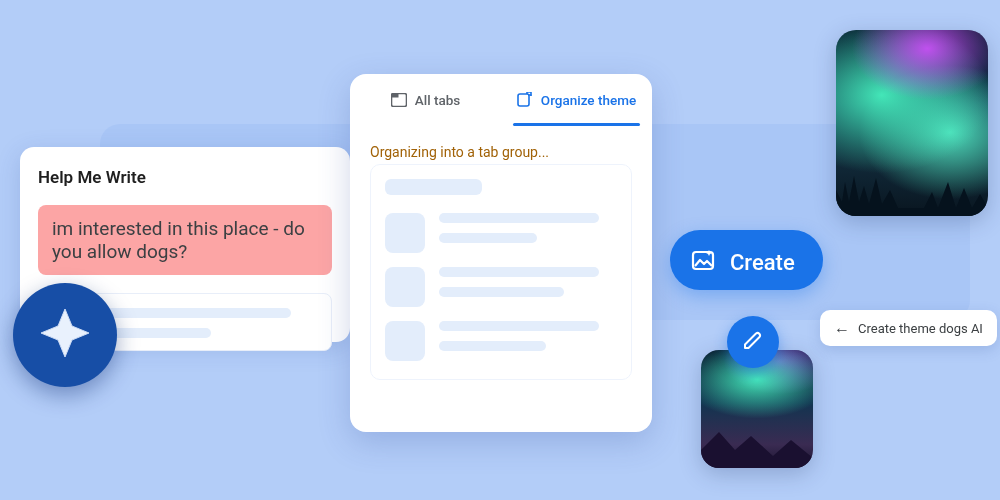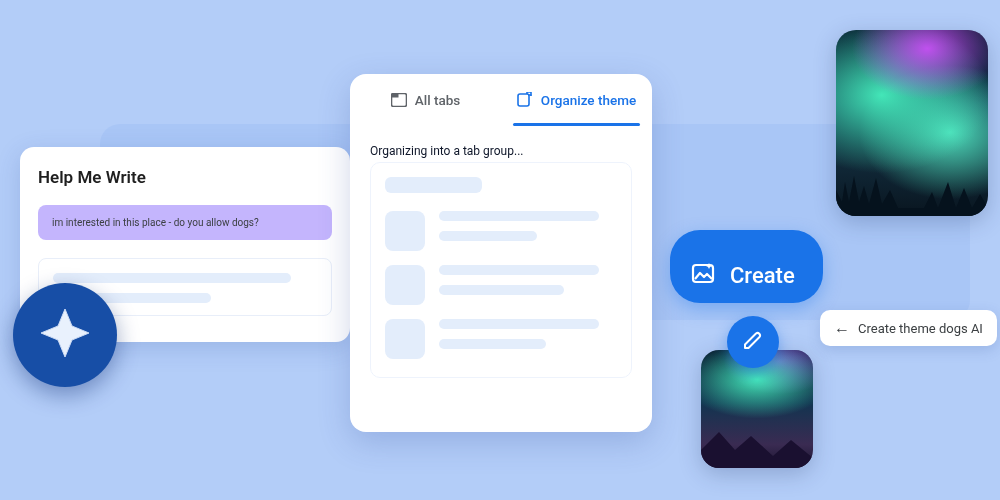--- a/index.html
+++ b/index.html
@@ -6,45 +6,45 @@
     font-family:-apple-system,BlinkMacSystemFont,"Segoe UI",Roboto,Arial,sans-serif;
     background:#b3cdf8;}
   .stage{position:relative;width:1000px;height:500px;}
   .backdrop-strip{position:absolute;left:100px;top:124px;width:870px;height:196px;
     background:#a9c6f6;border-radius:20px;}
   
   .hmw-card{position:absolute;left:20px;top:147px;width:330px;height:195px;
     background:#fff;border-radius:14px;box-shadow:0 6px 24px rgba(40,70,150,.18);
     padding:20px 18px 14px 18px;box-sizing:border-box;}
   .hmw-title{font-size:17px;font-weight:600;color:#1f1f1f;}
-  .hmw-input{margin-top:18px;background:#c4b5fd;border-radius:8px;padding:12px 14px;
-    font-size:10px;color:#3c4043;}
+  .hmw-input{margin-top:18px;background:#fca5a5;border-radius:8px;padding:12px 14px;
+    font-size:19px;color:#3c4043;}
   .hmw-skel{margin-top:18px;background:#fff;border:1px solid #e8eef9;border-radius:8px;
     padding:14px 14px 2px;}
   .sk-line{height:10px;border-radius:6px;background:#e3edfb;margin-bottom:10px;}
   .sk-60{width:60%;} .sk-42{width:42%;} .sk-90{width:90%;} .sk-70{width:70%;} .sk-55{width:55%;}
   .sk-sq{width:40px;height:40px;border-radius:8px;background:#e3edfb;}
   .sk-row{display:flex;gap:14px;margin-bottom:14px;align-items:flex-start;}
   .sk-col{flex:1;}
   
   .org-card{position:absolute;left:350px;top:74px;width:302px;height:358px;
     background:#fff;border-radius:16px;box-shadow:0 10px 32px rgba(40,70,150,.22);
     padding:0;box-sizing:border-box;overflow:hidden;}
   .org-tabs{display:flex;height:52px;}
   .org-tab{flex:1;display:flex;align-items:center;justify-content:center;gap:8px;
     font-size:13.5px;font-weight:500;color:#5f6368;cursor:pointer;position:relative;}
   .org-tab.active{color:#1a73e8;}
   .org-tab.active::after{content:"";position:absolute;left:8%;right:8%;bottom:0;height:3px;
     background:#1a73e8;border-radius:2px;}
   .tab-icon{display:inline-flex;}
   .org-body{padding:18px 20px 12px;}
-  .org-status{font-size:12px;color:#0f172a;margin-bottom:4px;}
+  .org-status{font-size:14px;color:#a16207;margin-bottom:4px;}
   .org-group{border:1px solid #eef3fc;border-radius:10px;padding:14px 14px 4px;}
   
-  .create-btn{position:absolute;left:670px;top:230px;height:56px;padding:17px 28px 0 20px;
+  .create-btn{position:absolute;left:670px;top:230px;height:56px;padding:4px 28px 0 20px;
     background:#1a73e8;border-radius:30px;display:flex;align-items:center;gap:14px;
     color:#fff;font-size:22px;font-weight:500;box-shadow:0 6px 18px rgba(26,115,232,.35);
     cursor:pointer;}
   
   .theme-chip{position:absolute;left:820px;top:310px;background:#fff;border-radius:10px;
     padding:10px 14px;font-size:13px;color:#3c4043;display:flex;align-items:center;gap:8px;
     box-shadow:0 4px 14px rgba(40,70,150,.18);cursor:pointer;}
   .arrow{font-size:16px;line-height:1;}
   
   .img-big{position:absolute;left:836px;top:30px;width:152px;height:186px;border-radius:20px;

